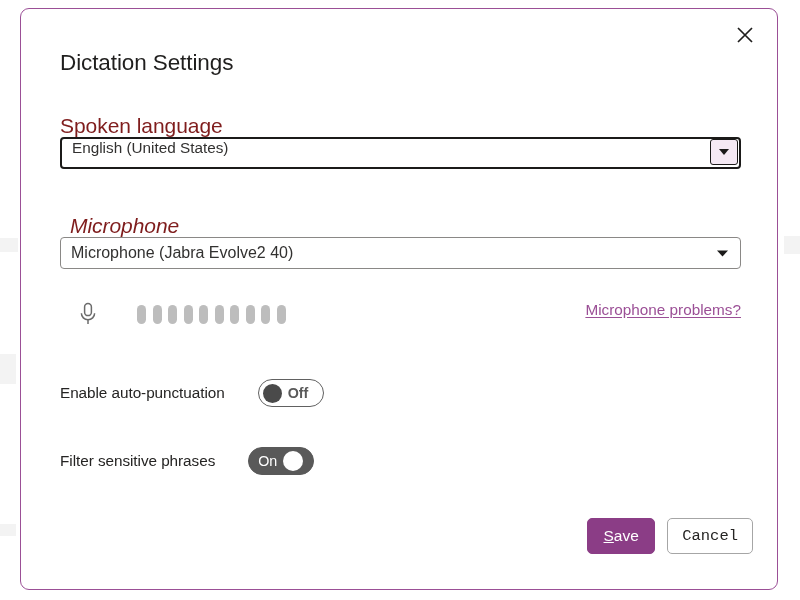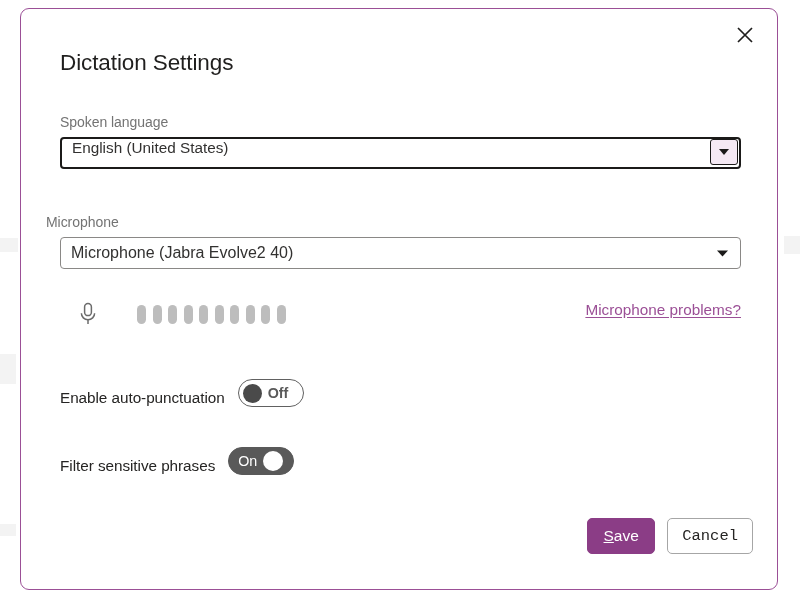--- a/index.html
+++ b/index.html
@@ -66,26 +66,26 @@
     position: absolute;
     left: 39px;
     top: 41px;
     font-size: 22.5px;
     color: #201f1e;
     letter-spacing: -0.1px;
   }
 
   .field-label {
     position: absolute;
-    font-size: 14px;
-    color: #737373;
+    font-size: 21px;
+    color: #7f1d1d;
     letter-spacing: -0.05px;
   }
   .label-lang { left: 39px; top: 105px; }
-  .label-mic  { left: 25px; top: 205px; }
+  .label-mic  { left: 49px; top: 205px; font-style: italic; }
 
   
   .combo-focus {
     position: absolute;
     left: 39px;
     top: 128px;
     width: 681px;
     height: 32px;
     border: 2px solid #1b1a19;
     border-radius: 4px;
@@ -184,22 +184,23 @@
     color: #9b4f96;
     text-decoration: underline;
     text-underline-offset: 2px;
     cursor: pointer;
   }
 
   
   .toggle-row {
     position: absolute;
     display: flex;
-    align-items: flex-end;
-    left: 39px;
+    align-items: center;
+    left: 39px;
+    gap: 20px;
   }
   .row-punct { top: 370px; }
   .row-filter { top: 438px; }
 
   .toggle-label {
     font-size: 15.3px;
     color: #252423;
     margin-right: 13px;
     letter-spacing: -0.05px;
   }

